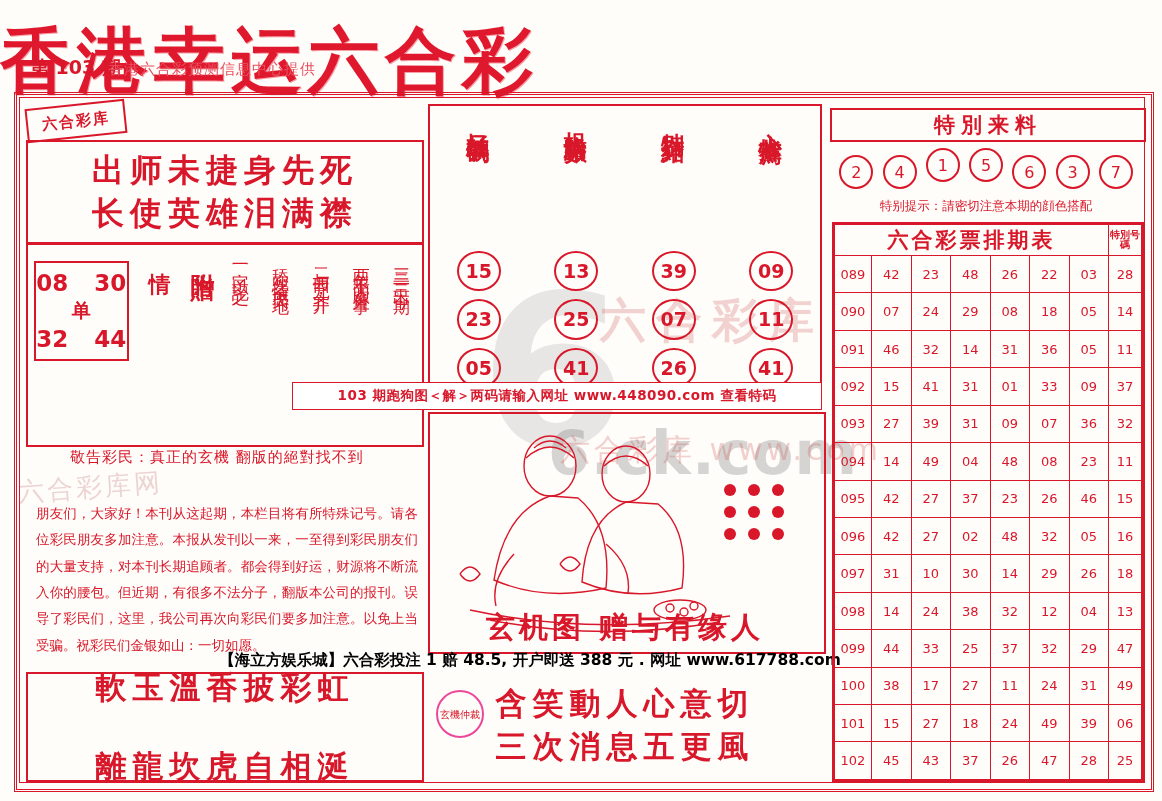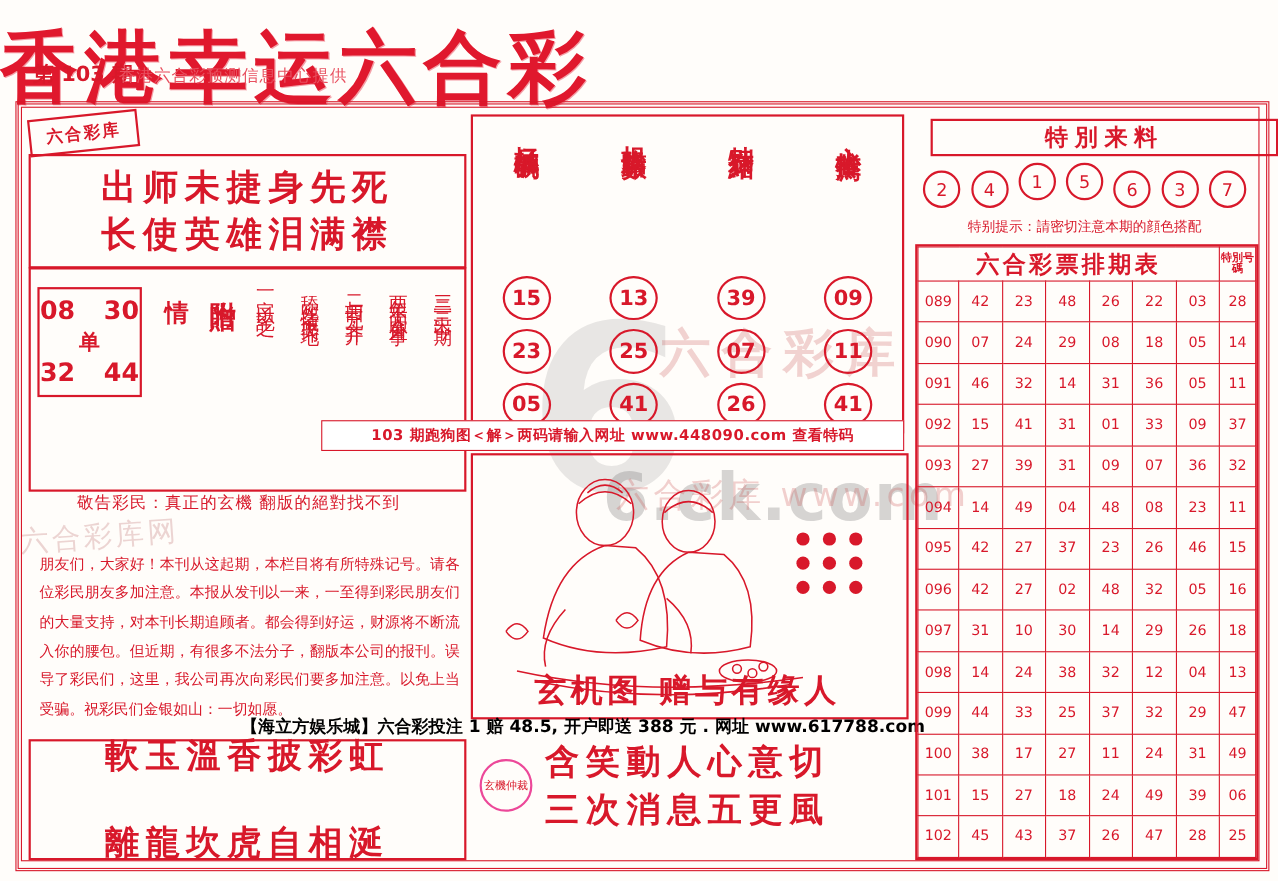--- a/index.html
+++ b/index.html
@@ -120,38 +120,38 @@
     position:absolute;left:428px;top:412px;width:394px;height:238px;border:2px solid #d8182a;
     overflow:hidden;
   }
   .pic-caption{
     position:absolute;left:428px;top:608px;width:394px;text-align:center;
     font-size:29px;font-weight:bold;color:#d8182a;letter-spacing:4px;
     font-family:"DejaVu Serif","Liberation Serif",serif;
   }
   .mid-bottom{
     position:absolute;left:428px;top:672px;width:394px;height:106px;
-    display:flex;flex-direction:column;align-items:center;
+    display:flex;flex-direction:column;align-items:center;justify-content:center;
   }
   .taiji{
     position:absolute;left:436px;top:690px;width:44px;height:44px;border:2px solid #ec4899;
     border-radius:50%;color:#d8182a;font-size:10px;display:flex;align-items:center;
     justify-content:center;text-align:center;line-height:1.1;
   }
 
   .ad-bar{
     position:absolute;left:150px;top:650px;width:760px;height:24px;
     text-align:center;font-size:15.5px;font-weight:bold;color:#000;letter-spacing:0;
   }
 
   
   .r-head{
     position:absolute;left:830px;top:108px;width:312px;height:30px;border:2px solid #d8182a;
     color:#d8182a;font-size:21px;font-weight:bold;display:flex;align-items:center;
-    justify-content:center;letter-spacing:6px;margin-left:16px;
+    justify-content:center;letter-spacing:6px;
   }
   .r-balls{
     position:absolute;left:830px;top:150px;width:312px;height:44px;
     display:flex;align-items:center;justify-content:space-evenly;
   }
   .sball{
     width:30px;height:30px;border:2px solid #d8182a;border-radius:50%;color:#d8182a;
     font-size:16px;display:flex;align-items:center;justify-content:center;position:relative;
   }
   .sball.sup{top:-7px;}

